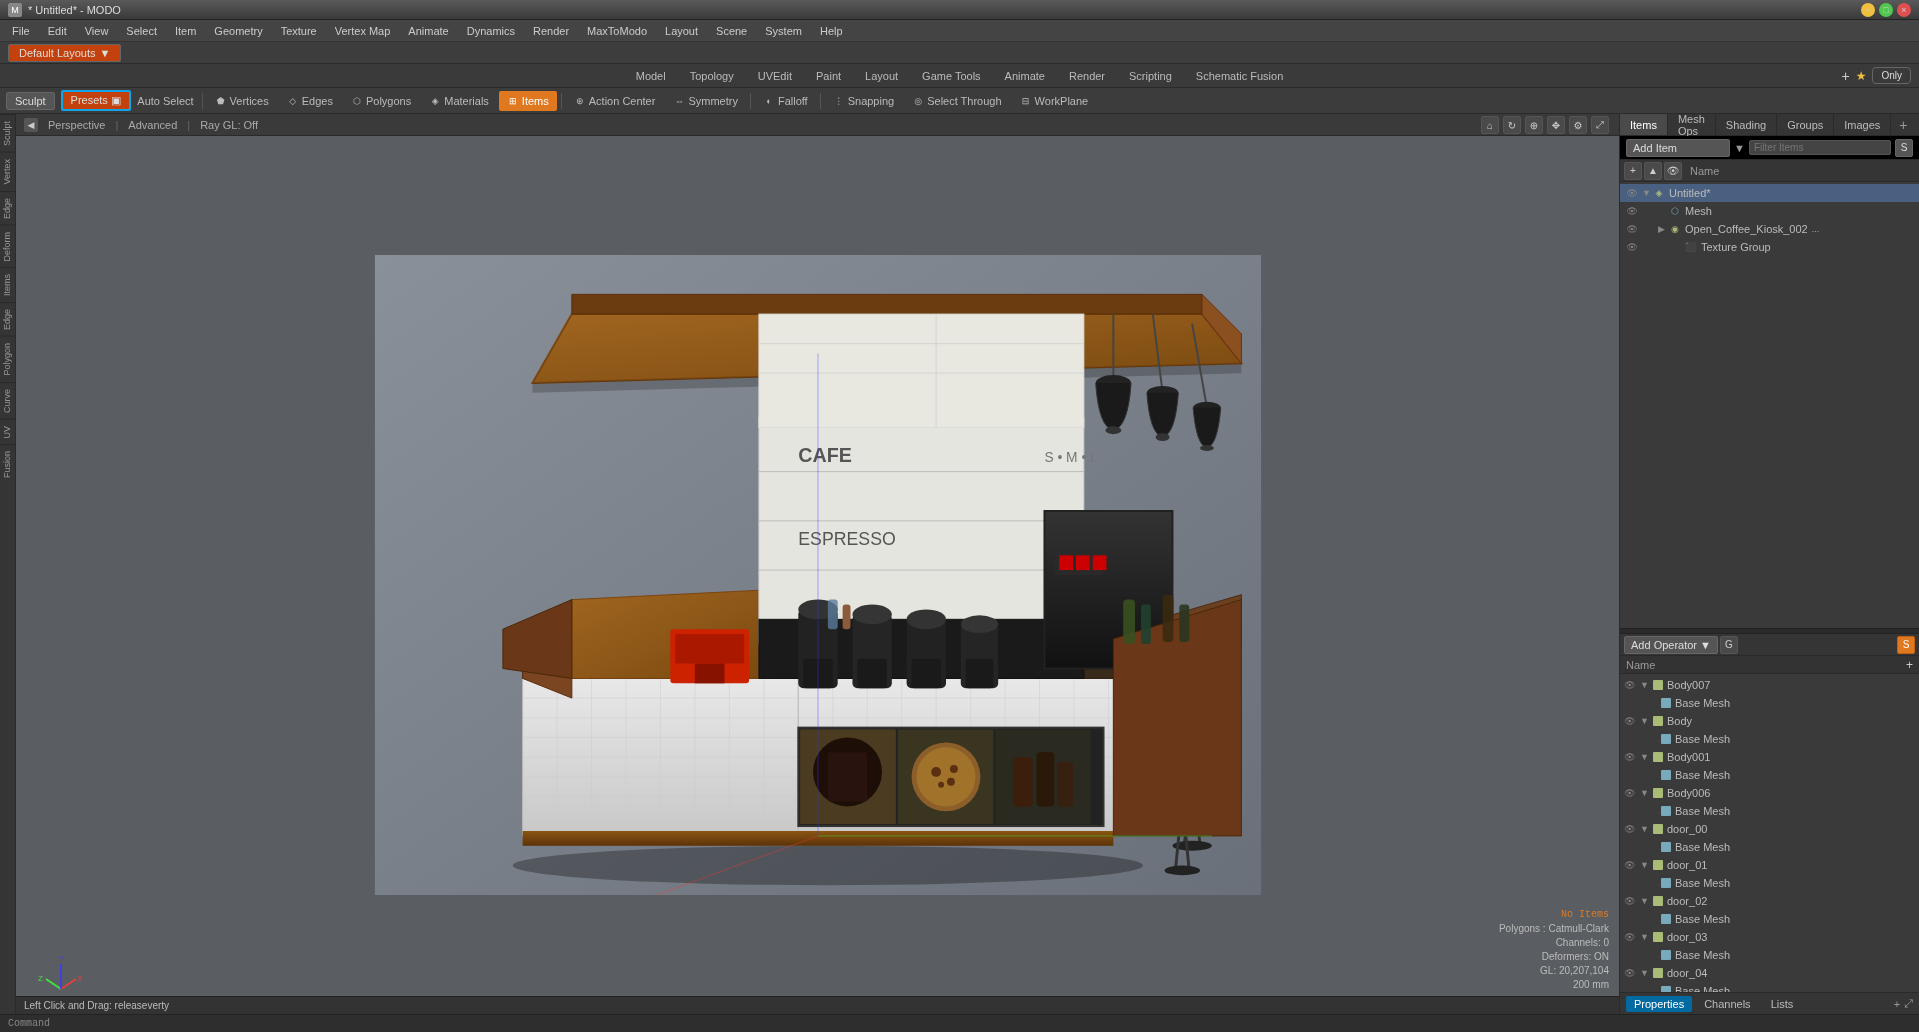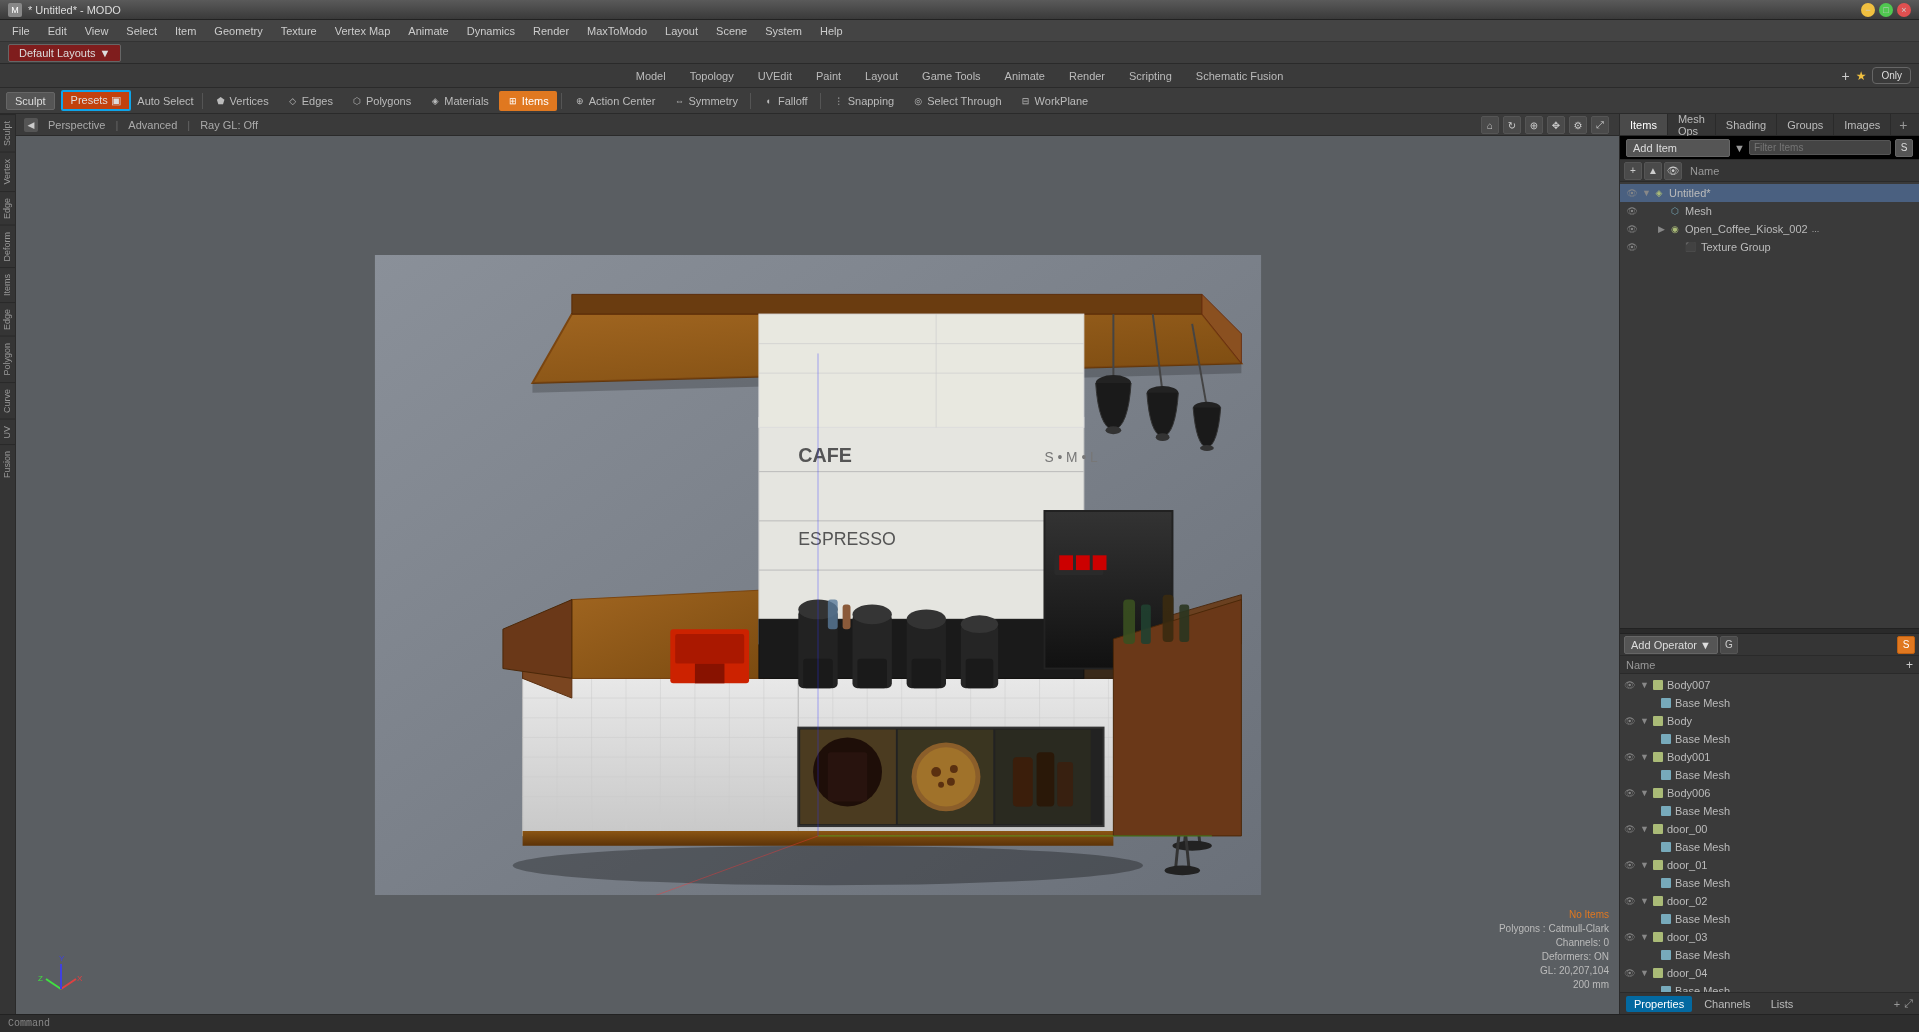--- a/index.html
+++ b/index.html
@@ -82,21 +82,21 @@
     
     #layouts-bar {
       height: 22px;
       background: #3d3d3d;
       display: flex;
       align-items: center;
       padding: 0 8px;
       border-bottom: 1px solid #2a2a2a;
     }
     #default-layouts-btn {
-      background: #7f1d1d;
+      background: #c2410c;
       border: 1px solid #666;
       padding: 2px 10px;
       color: #ddd;
       font-size: 11px;
       cursor: pointer;
       border-radius: 2px;
       display: flex;
       align-items: center;
       gap: 4px;
     }
@@ -1079,28 +1079,31 @@
           <line x1="25" y1="40" x2="40" y2="30" stroke="#e04040" stroke-width="2"></line>
           <text x="41" y="32" font-size="8" fill="#e04040">X</text>
           <line x1="25" y1="40" x2="10" y2="30" stroke="#40e040" stroke-width="2"></line>
           <text x="2" y="32" font-size="8" fill="#40e040">Z</text>
           <line x1="25" y1="40" x2="25" y2="15" stroke="#4040e0" stroke-width="2"></line>
           <text x="23" y="12" font-size="8" fill="#4040e0">Y</text>
         </svg>
       </div>
 
       <div id="coord-display">
-        <div style="color:#e07820;">No Items</div>
+        <div style="color:#e07820;font-family:Liberation Mono, monospace;">No Items</div>
         <div>Polygons : Catmull-Clark</div>
         <div>Channels: 0</div>
         <div>Deformers: ON</div>
         <div>GL: 20,207,104</div>
         <div>200 mm</div>
       </div>
 
+      <div id="viewport-status-bar">
+        <span>Left Click and Drag:   releaseverty</span>
+      </div>
     </div>
   </div>
 
   <div id="right-panel">
 
     <div id="right-top-tabs">
       <div class="right-tab active">Items</div>
       <div class="right-tab">Mesh Ops</div>
       <div class="right-tab">Shading</div>
       <div class="right-tab">Groups</div>

